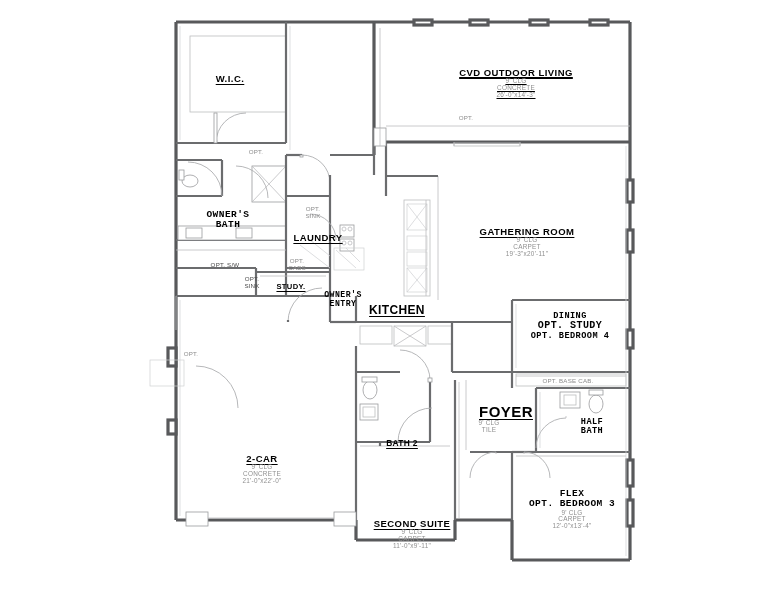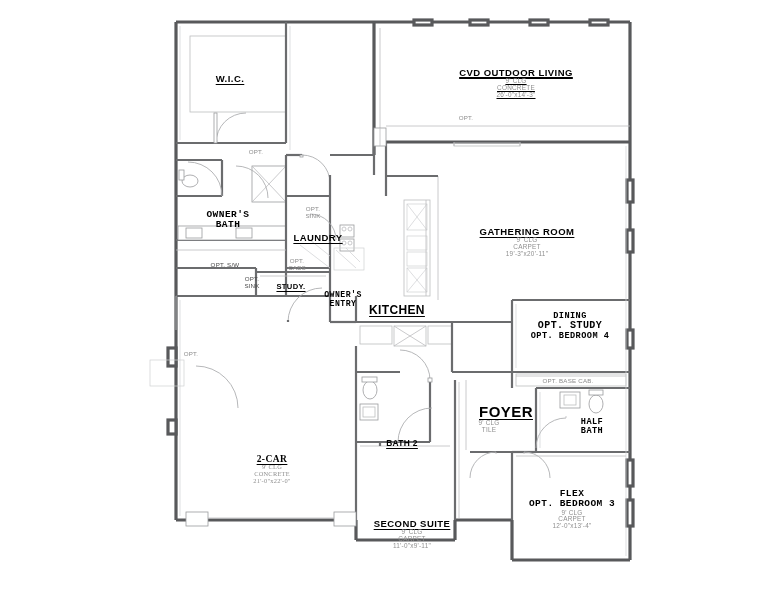--- a/index.html
+++ b/index.html
@@ -432,21 +432,21 @@
       <span class="rl-name" style="font-size:15px;padding-left:34px;">FOYER</span>
       <span class="rl-sub">9' CLG</span>
       <span class="rl-sub">TILE</span>
     </div>
 
     <div class="room-label nounder" style="left:592px; top:418px;">
       <span class="rl-name2" style="font-size:8.6px;text-align:right;">HALF</span>
       <span class="rl-name2" style="font-size:8.6px;">BATH</span>
     </div>
 
-    <div class="room-label" style="left:272px; top:454px;font-family:Liberation Serif, serif;">
+    <div class="room-label" style="left:262px; top:454px;">
       <span class="rl-name">2-CAR</span>
       <span class="rl-sub">9' CLG</span>
       <span class="rl-sub">CONCRETE</span>
       <span class="rl-sub">21'-0"x22'-0"</span>
     </div>
 
     <div class="room-label" style="left:412px; top:475px;margin-top:44px;">
       <span class="rl-name">SECOND SUITE</span>
       <span class="rl-sub">9' CLG</span>
       <span class="rl-sub">CARPET</span>

